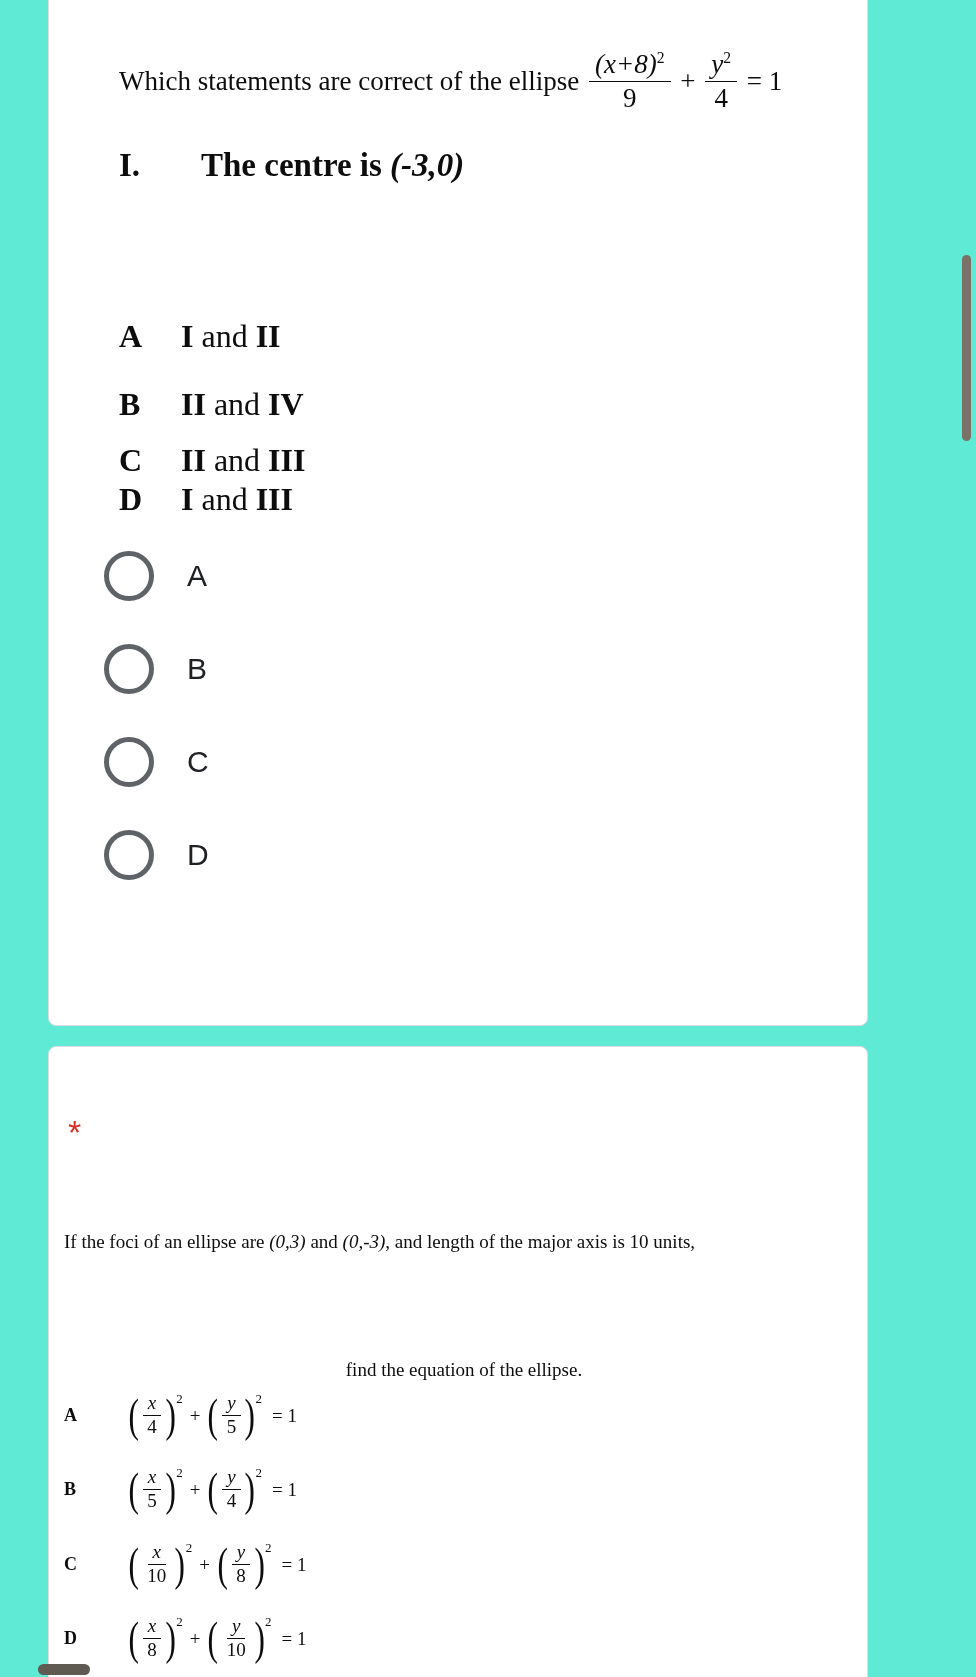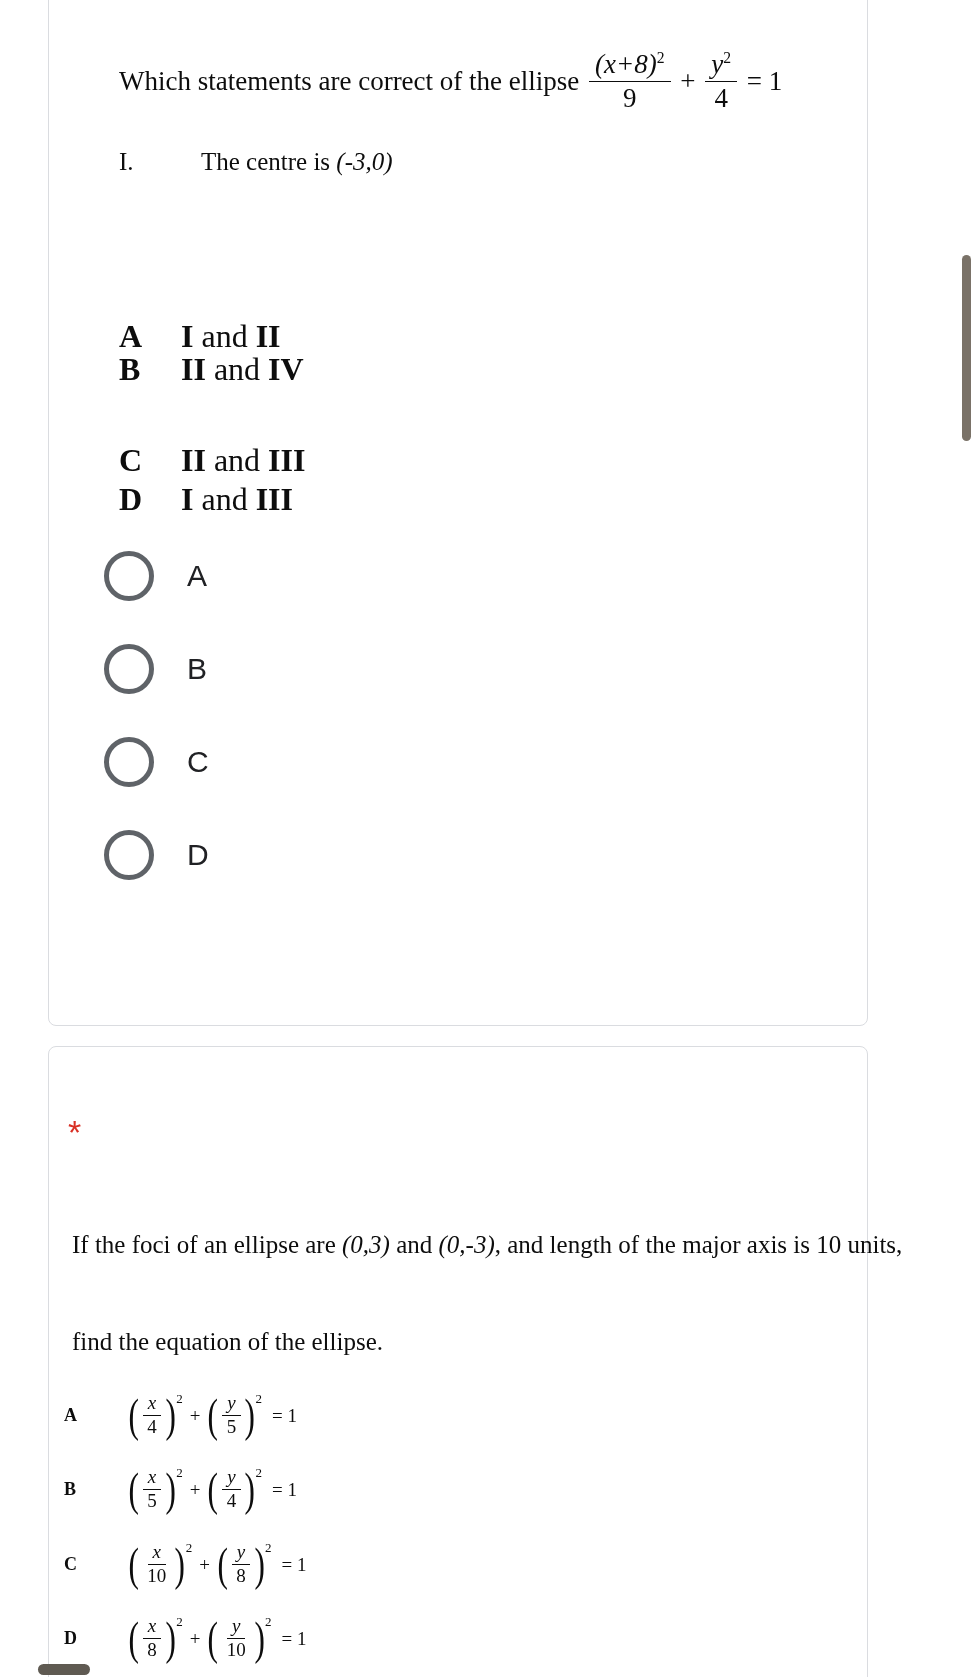--- a/index.html
+++ b/index.html
@@ -6,21 +6,21 @@
   html, body {
     margin: 0; padding: 0;
     width: 976px; height: 1677px;
     background: #faefd9;
     font-family: "Liberation Sans", sans-serif;
     overflow: hidden;
   }
   .page {
     position: relative;
     width: 976px; height: 1677px;
-    background: #ffffff;
+    background: #5eead4;
     overflow: hidden;
   }
 
   
   .card {
     position: absolute;
     left: 48px;
     width: 820px;
     background: #ffffff;
     border: 1px solid #dadce0;
@@ -64,23 +64,24 @@
   }
   .frac .den { padding: 1px 6px 0 6px; line-height: 1.15; }
   .itl { font-style: italic; }
   sup.ex { font-size: 0.58em; vertical-align: super; line-height: 0; }
 
   
   .stmt {
     position: absolute;
     left: 70px;
     width: 740px;
-    font-size: 25px;
+    font-size: 33px;
     line-height: 1;
     white-space: nowrap;
+    font-weight: bold;
   }
   .stmt .rn {
     display: inline-block;
     width: 82px;
   }
   .stmt-1 { top: 208px; }
   .stmt-2 { top: 262px; }
   .stmt-3 { top: 317px; }
 
   
@@ -91,21 +92,21 @@
     line-height: 1;
     white-space: nowrap;
   }
   .optline .lt {
     display: inline-block;
     width: 62px;
     font-weight: bold;
   }
   .optline .bd { font-weight: bold; }
   .opt-a { top: 379px; }
-  .opt-b { top: 412px; }
+  .opt-b { top: 447px; }
   .opt-c { top: 503px; }
   .opt-d { top: 542px; }
 
   
   .radio-row {
     position: absolute;
     left: 55px;
     display: flex;
     align-items: center;
     height: 56px;
@@ -135,27 +136,26 @@
     left: 68px; top: 1115px;
     font-family: "Liberation Sans", sans-serif;
     font-size: 34px;
     color: #d93025;
     line-height: 1;
   }
   .q2-line {
     position: absolute;
     left: 64px;
     width: 800px;
-    font-size: 25px;
+    font-size: 19px;
     line-height: 1;
     white-space: nowrap;
-    margin-left: 8px;
   }
   .q2-line-1 { top: 1232px; }
-  .q2-line-2 { top: 1329px; }
+  .q2-line-2 { top: 1360px; text-align: center; }
 
   .mathopt {
     position: absolute;
     left: 64px;
     display: flex;
     align-items: center;
     font-size: 17px;
     line-height: 1;
     white-space: nowrap;
   }

